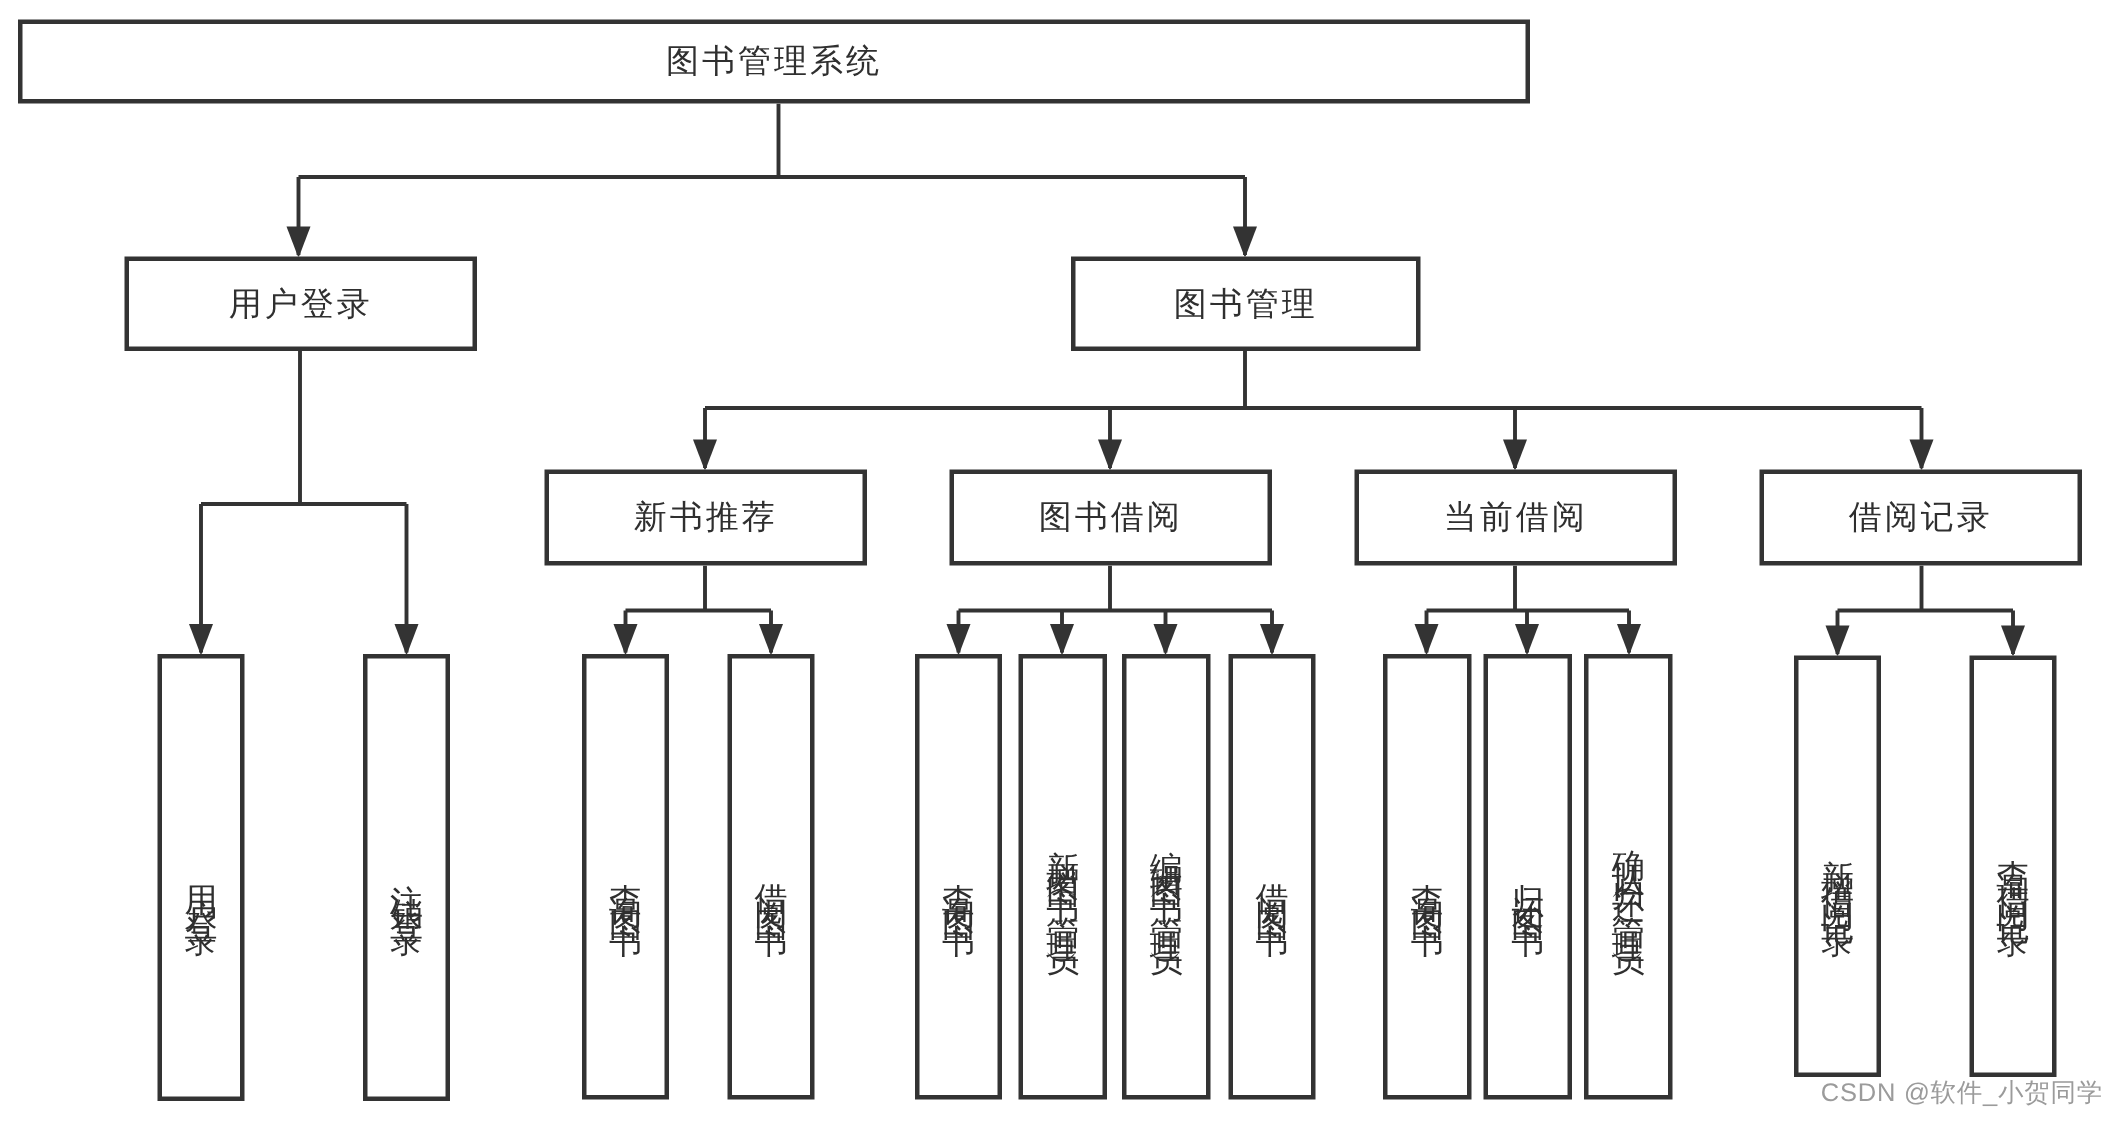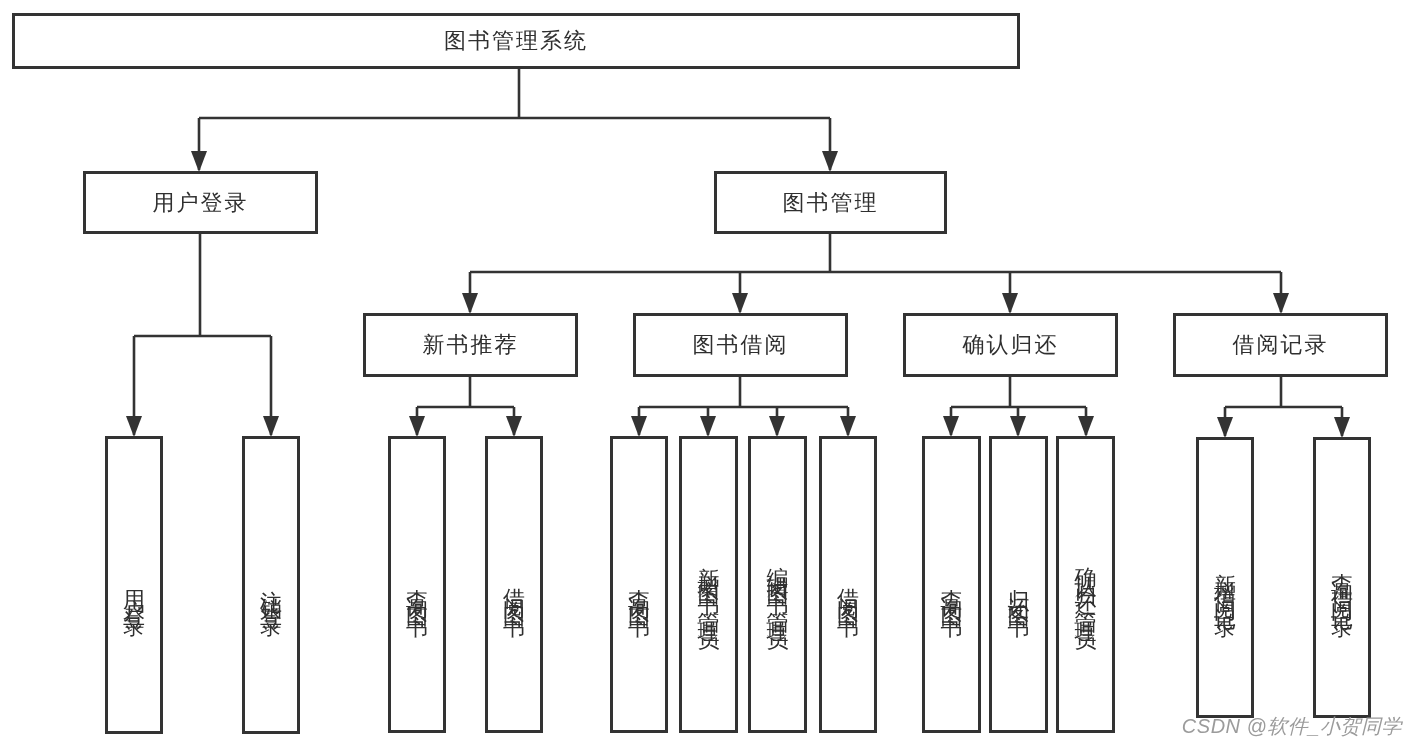--- a/index.html
+++ b/index.html
@@ -57,24 +57,23 @@
     font-size: 22px;
     line-height: 1;
     letter-spacing: 9px;
     padding-top: 9px; 
     color: var(--text);
   }
   #watermark {
     position: absolute;
     right: 3px;
     bottom: 7px;
-    font-size: 20px;
+    font-size: 17px;
     letter-spacing: 0.5px;
     color: var(--watermark);
-    font-style: italic;
   }
 </style>
 </head>
 <body>
 
 <div id="stage">
 
   <svg id="connectors" viewBox="0 0 1405 747" xmlns="http://www.w3.org/2000/svg">
       <line x1="519" y1="69" x2="519" y2="118" stroke="#333333" stroke-width="2.6"></line>
       <line x1="199" y1="118" x2="830" y2="118" stroke="#333333" stroke-width="2.6"></line>
@@ -130,21 +129,21 @@
       <polygon points="1334,417 1350,417 1342,438" fill="#333333"></polygon>
     </svg>
 
   <div class="hnode" style="left:12px; top:13px; width:1008px; height:56px;">图书管理系统</div>
 
   <div class="hnode" style="left:83px; top:171px; width:235px; height:63px;">用户登录</div>
   <div class="hnode" style="left:714px; top:171px; width:233px; height:63px;text-align:center;">图书管理</div>
 
   <div class="hnode" style="left:363px; top:313px; width:215px; height:64px;">新书推荐</div>
   <div class="hnode" style="left:633px; top:313px; width:215px; height:64px;">图书借阅</div>
-  <div class="hnode" style="left:903px; top:313px; width:215px; height:64px;">确认归还</div>
+  <div class="hnode" style="left:903px; top:313px; width:215px; height:64px;">当前借阅</div>
   <div class="hnode" style="left:1173px; top:313px; width:215px; height:64px;">借阅记录</div>
 
   <div class="vnode" style="left:105px; top:436px; width:58px; height:298px;">
       <span>用户登录</span>
     </div>
   <div class="vnode" style="left:242px; top:436px; width:58px; height:298px;">
       <span>注销登录</span>
     </div>
 
   <div class="vnode" style="left:388px; top:436px; width:58px; height:297px;">

